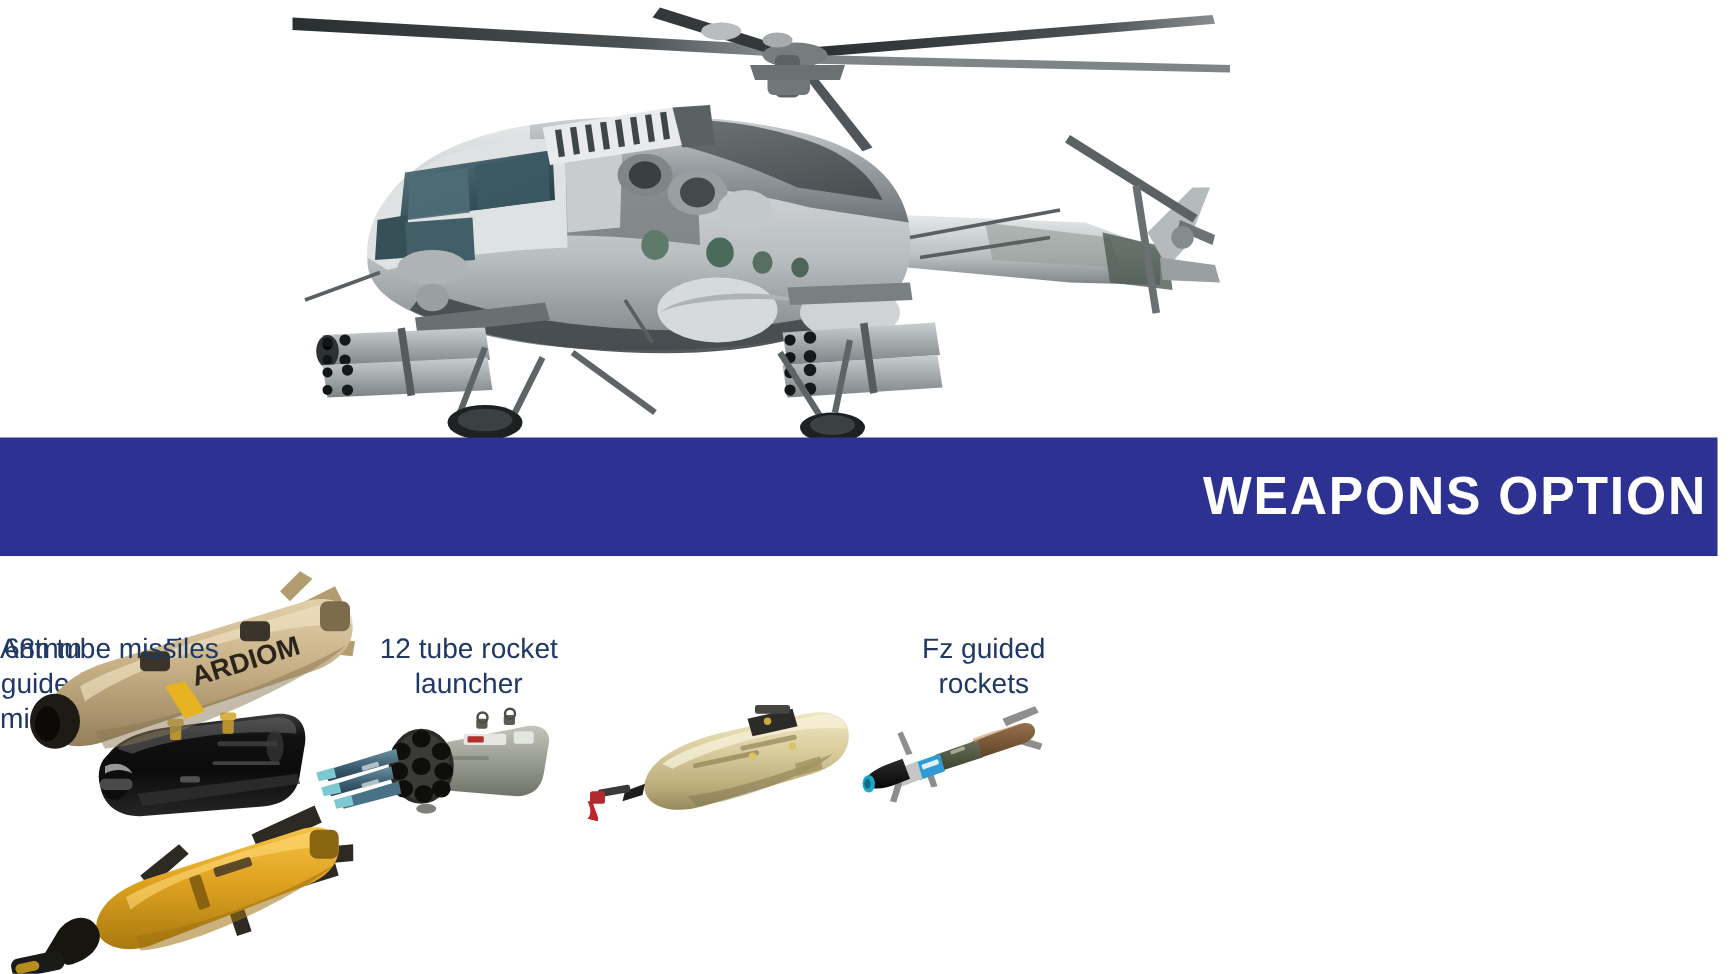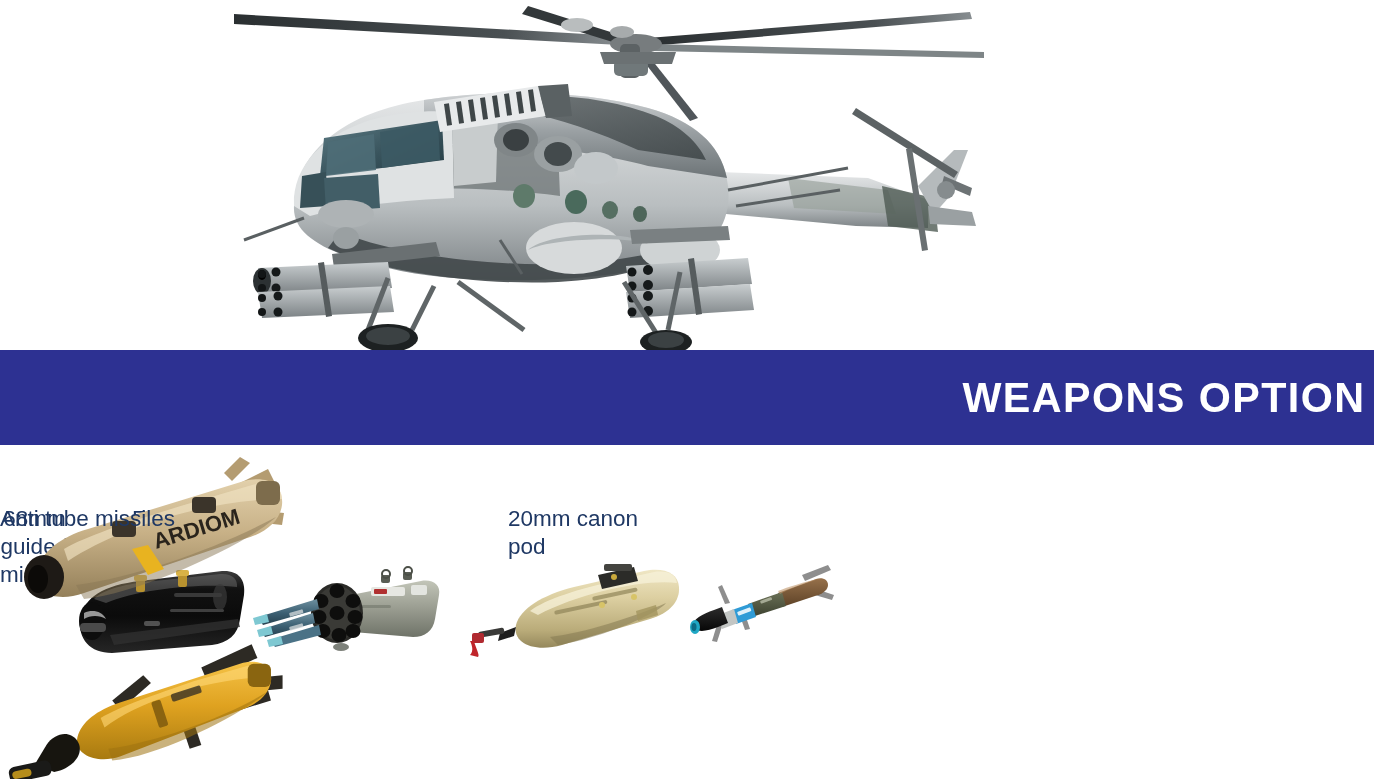--- a/index.html
+++ b/index.html
@@ -336,20 +336,22 @@
         </g>
         <rect x="104" y="36" width="48" height="4" rx="2" fill="#555" opacity="0.6"></rect>
         <rect x="100" y="52" width="54" height="3" rx="1.5" fill="#6a6a6a" opacity="0.55"></rect>
         <rect x="74" y="64" width="16" height="5" rx="2" fill="#7d7d7d" opacity="0.6"></rect>
         <ellipse cx="150" cy="40" rx="7" ry="13" fill="#3a3a3a" opacity="0.7"></ellipse>
       </svg>
     </div>
   </div>
 
   <div class="weapon" id="w-12tube">
+    <div class="weapon-label lbl-center">12 tube rocket
+launcher</div>
     <div class="weapon-art">
       <svg class="art-svg" viewBox="0 0 200 100" xmlns="http://www.w3.org/2000/svg">
         <defs>
           <linearGradient id="tubeBody" x1="0" y1="0" x2="0" y2="1">
             <stop offset="0%" stop-color="#c2c5b8"></stop>
             <stop offset="45%" stop-color="#9da094"></stop>
             <stop offset="100%" stop-color="#6f7368"></stop>
           </linearGradient>
           <linearGradient id="rktBody" x1="0" y1="0" x2="0" y2="1">
             <stop offset="0%" stop-color="#6e90a0"></stop>
@@ -392,22 +394,20 @@
           <path d="M36 79 L22 83 L24 90 L38 87 Z" fill="#7ec8d2"></path>
           <rect x="44" y="56" width="14" height="4" rx="1" fill="#cfd6d8" opacity="0.8" transform="rotate(-16 44 56)"></rect>
           <rect x="44" y="70" width="14" height="4" rx="1" fill="#cfd6d8" opacity="0.8" transform="rotate(-16 44 70)"></rect>
         </g>
         <ellipse cx="96" cy="90" rx="8" ry="4" fill="#5d6159" opacity="0.8"></ellipse>
       </svg>
     </div>
   </div>
 
   <div class="weapon" id="w-20mm">
-    <div class="weapon-label lbl-left">20mm canon
-pod</div>
     <div class="weapon-art">
       <svg class="art-svg" viewBox="0 0 225 105" xmlns="http://www.w3.org/2000/svg">
         <defs>
           <linearGradient id="canonBody" x1="0" y1="0" x2="0" y2="1">
             <stop offset="0%" stop-color="#efe6c4"></stop>
             <stop offset="35%" stop-color="#ddd0a2"></stop>
             <stop offset="78%" stop-color="#b9ab79"></stop>
             <stop offset="100%" stop-color="#95885c"></stop>
           </linearGradient>
         </defs>
@@ -432,20 +432,22 @@
           <path d="M58 74 L42 80 L40 88 L56 83 Z" fill="#1e1e1e"></path>
           <rect x="20" y="79" width="26" height="6" rx="2" fill="#3a3a38" transform="rotate(-10 20 79)"></rect>
           <rect x="14" y="80" width="12" height="10" rx="2" fill="#b02a30"></rect>
           <path d="M16 88 C18 96 22 102 20 104 L12 102 C16 98 14 92 12 88 Z" fill="#c0252b"></path>
         </g>
       </svg>
     </div>
   </div>
 
   <div class="weapon" id="w-fz">
+    <div class="weapon-label lbl-center">Fz guided
+rockets</div>
     <div class="weapon-art">
       <svg class="art-svg" viewBox="0 0 160 95" xmlns="http://www.w3.org/2000/svg">
         <defs>
           <linearGradient id="fzNose" x1="0" y1="0" x2="0" y2="1">
             <stop offset="0%" stop-color="#2c2c2c"></stop>
             <stop offset="100%" stop-color="#070707"></stop>
           </linearGradient>
           <linearGradient id="fzMid" x1="0" y1="0" x2="0" y2="1">
             <stop offset="0%" stop-color="#6a7056"></stop>
             <stop offset="100%" stop-color="#3c412f"></stop>

